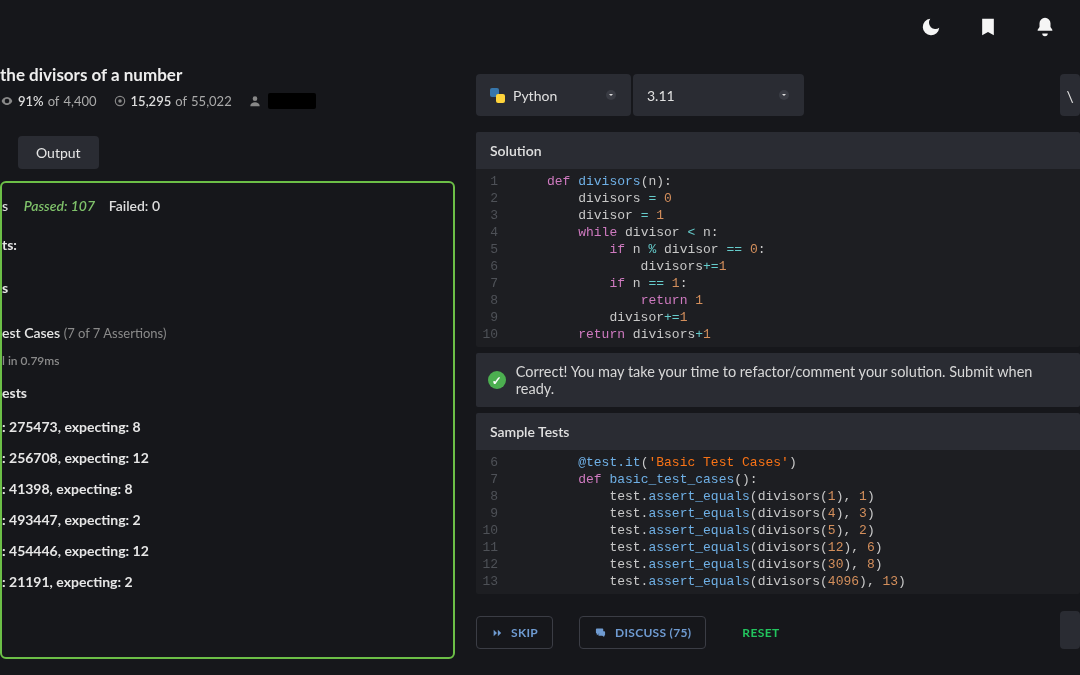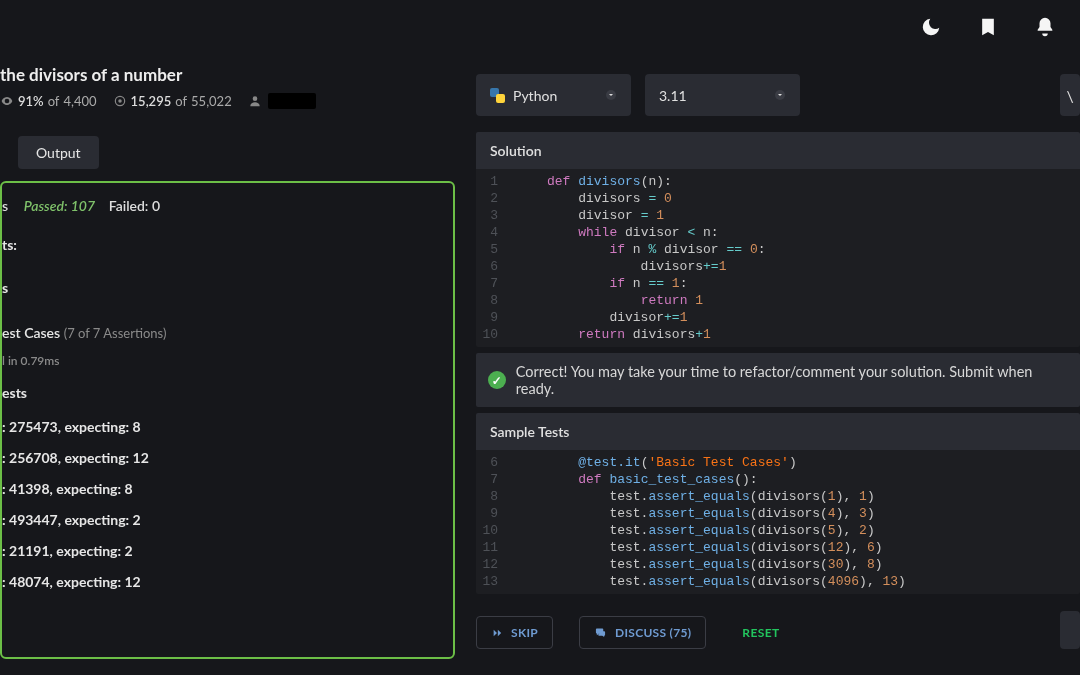--- a/index.html
+++ b/index.html
@@ -79,36 +79,36 @@
   .result-item.sub { font-weight: 600; font-size: 14px; }
   .assert-count { color: #8a8a8a; font-weight: 400; font-size: 13px; }
   .timing { color: #8a8a8a; font-size: 12px; font-weight: 600; padding: 6px 0 10px; }
   .test-line { padding: 7px 0; font-size: 14px; font-weight: 700; color: #e6e6e6; }
   .right-col {
     position: absolute;
     left: 476px;
     top: 74px;
     width: 604px;
   }
-  .select-row { display: flex; gap: 14px; margin-bottom: 16px; }
+  .select-row { display: flex; gap: 2px; margin-bottom: 16px; }
   .select {
     background: #2a2c33;
     border-radius: 4px;
     height: 42px;
     display: flex;
     align-items: center;
     padding: 0 14px;
     color: #e0e0e0;
     font-size: 14px;
     gap: 8px;
     position: relative;
   }
   .select .chev { position: absolute; right: 14px; }
   .lang-sel { width: 155px; }
-  .ver-sel { width: 155px; }
+  .ver-sel { width: 171px; }
   .extra-btn { width: 20px; background: #2a2c33; border-radius: 4px; height: 42px; position: absolute; right: 0; top: 0; display:flex; align-items:center; justify-content:center; }
   .panel-header {
     background: #2a2c33;
     color: #e0e0e0;
     font-size: 14px;
     font-weight: 600;
     padding: 10px 14px;
     border-radius: 2px 2px 0 0;
   }
   .code-panel {
@@ -267,22 +267,22 @@
       <span>est Cases</span>
       <span class="assert-count">(7 of 7 Assertions)</span>
     </div>
     <div class="timing">l in 0.79ms</div>
     <div class="result-item" style="padding-top:6px; padding-bottom:10px;">ests</div>
     <div id="test-lines">
         <div class="test-line">: 275473, expecting: 8</div>
         <div class="test-line">: 256708, expecting: 12</div>
         <div class="test-line">: 41398, expecting: 8</div>
         <div class="test-line">: 493447, expecting: 2</div>
+        <div class="test-line">: 454446, expecting: 12</div>
         <div class="test-line">: 21191, expecting: 2</div>
-        <div class="test-line">: 48074, expecting: 12</div>
       </div>
   </div>
 </div>
 
 <div class="right-col">
   <div class="select-row" style="position:relative;">
     <div class="select lang-sel">
       <span class="py-logo"></span>
       <span>Python</span>
       <span class="chev">

